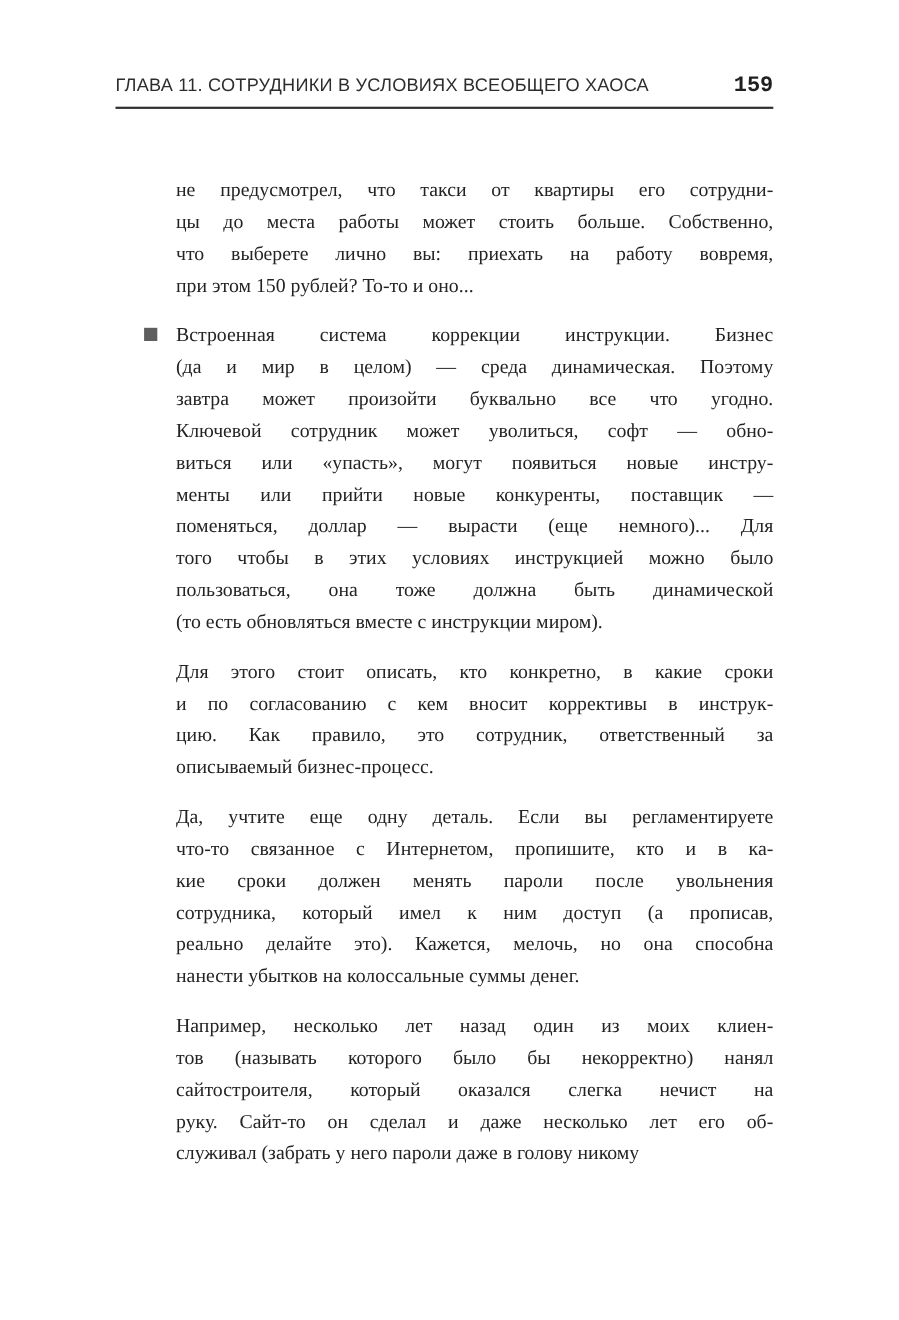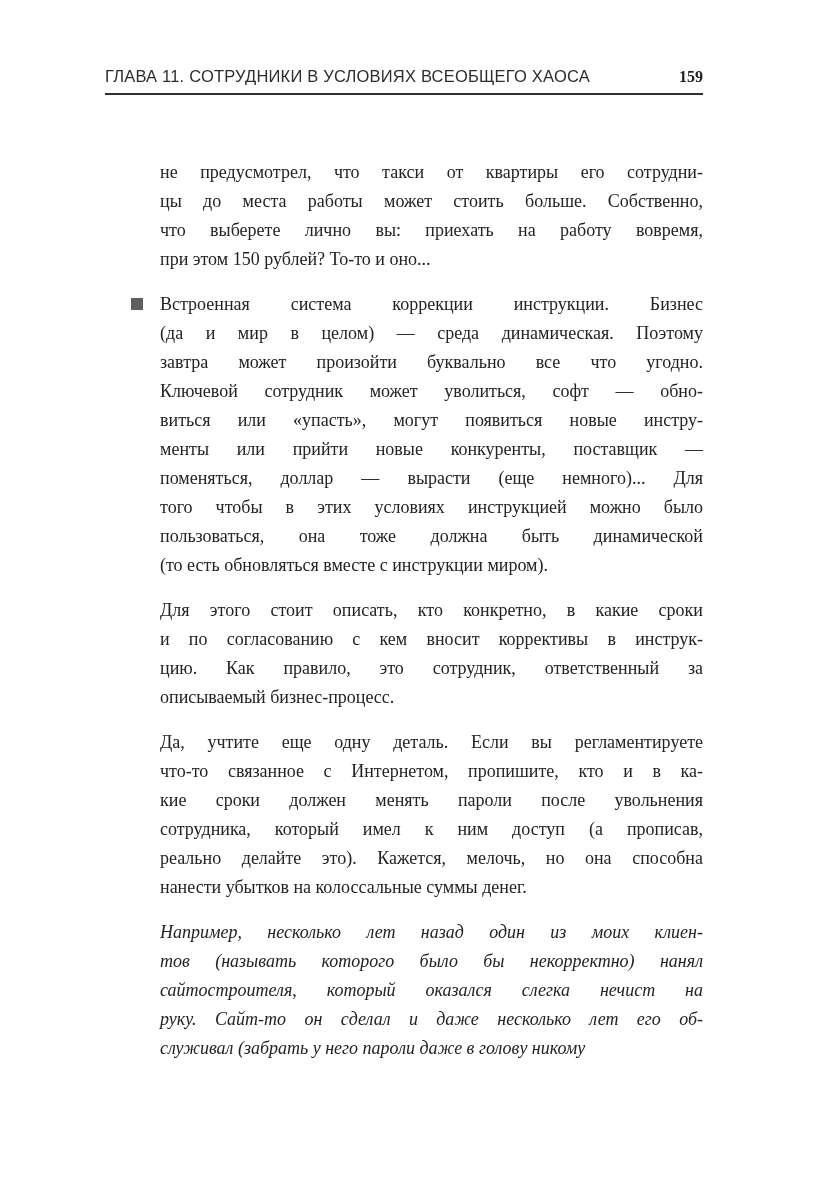--- a/index.html
+++ b/index.html
@@ -28,22 +28,22 @@
   }
   .chapter-heading {
     font-family: "Liberation Sans", sans-serif;
     font-size: 16.5px;
     font-weight: 400;
     letter-spacing: 0.2px;
     color: #2d2d2d;
     white-space: nowrap;
   }
   .page-number {
-    font-family: Liberation Serif, serif;
-    font-size: 16px;
+    font-family: Liberation Mono, monospace;
+    font-size: 20px;
     font-weight: 700;
     color: #1f1f1f;
   }
   .head-rule {
     margin-top: 7px;
     height: 0;
     border-top: 2px solid #2f2f2f;
   }
   
   .text-column {
@@ -53,21 +53,21 @@
     width: 543px;
     font-family: "Liberation Serif", serif;
     font-size: 18px;
     line-height: 29px;
     color: #232323;
   }
   .para {
     position: relative;
     margin: 0 0 16px 0;
   }
-  .para:last-child { margin-bottom: 0; font-style: italic; }
+  .para:last-child { margin-bottom: 0; }
   .bullet-marker {
     position: absolute;
     left: -29px;
     top: 8px;
     width: 12px;
     height: 12px;
     background: #5e5e5e;
   }
   .tline {
     text-align: justify;

